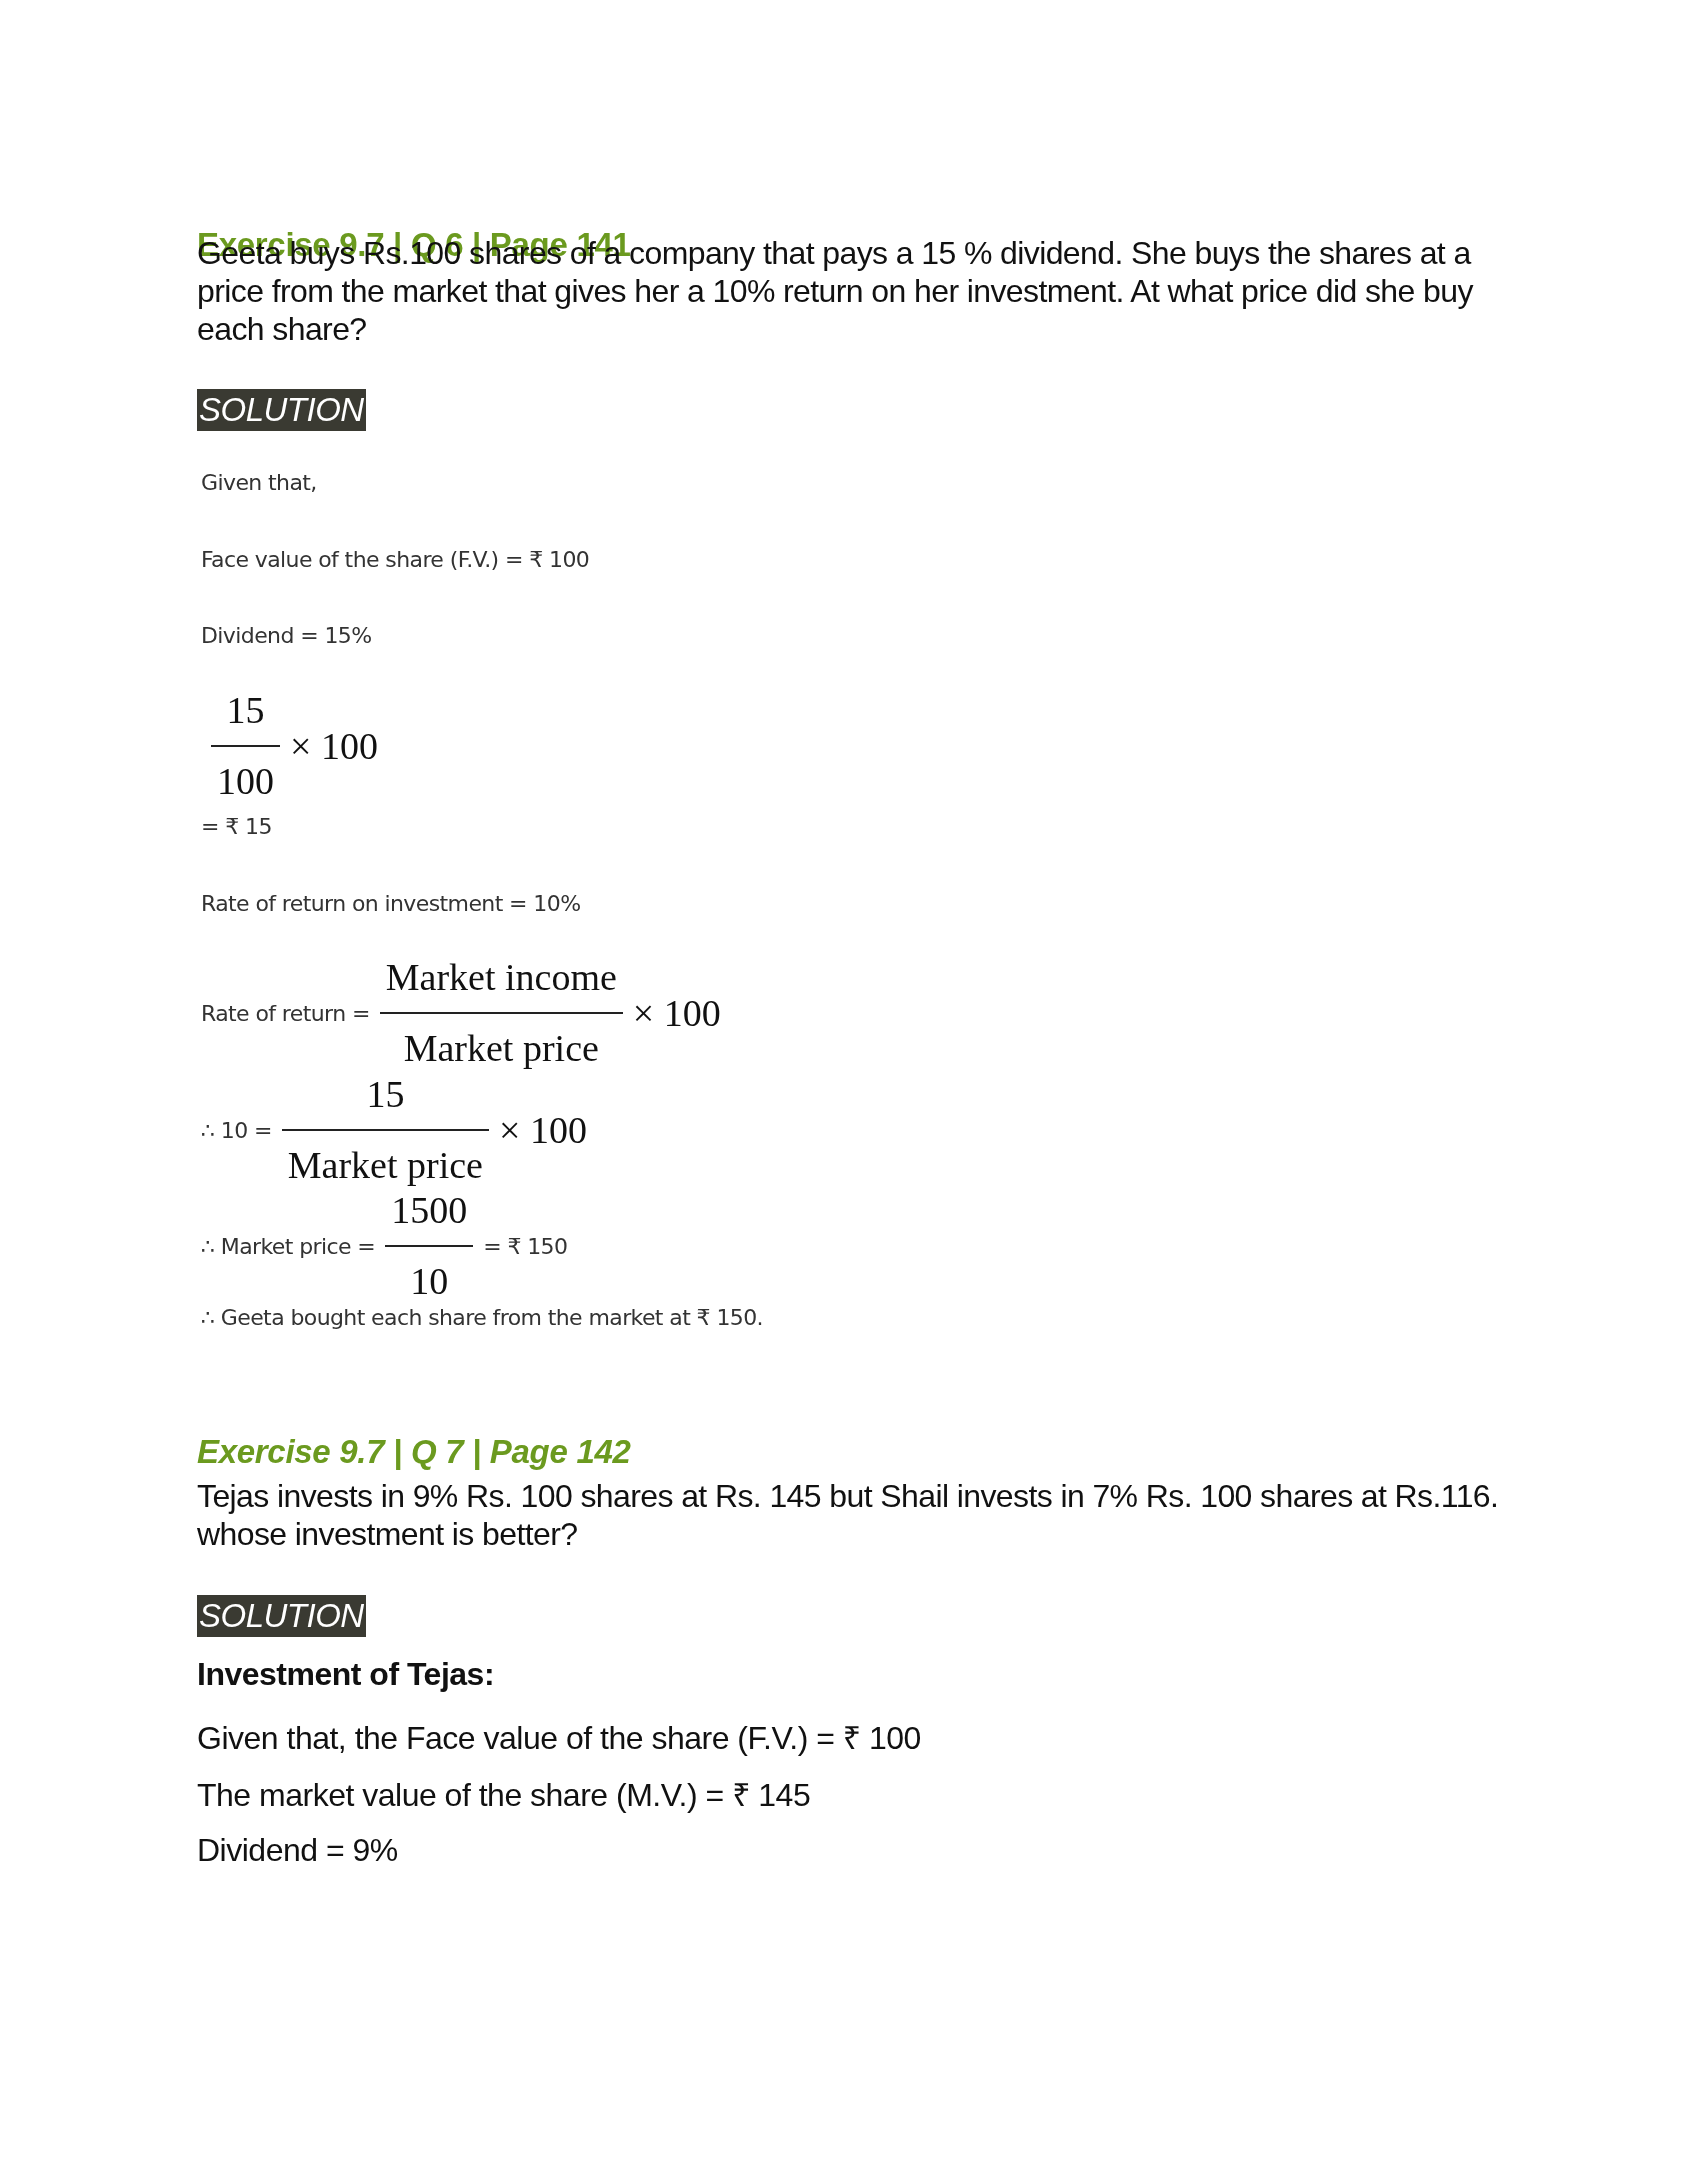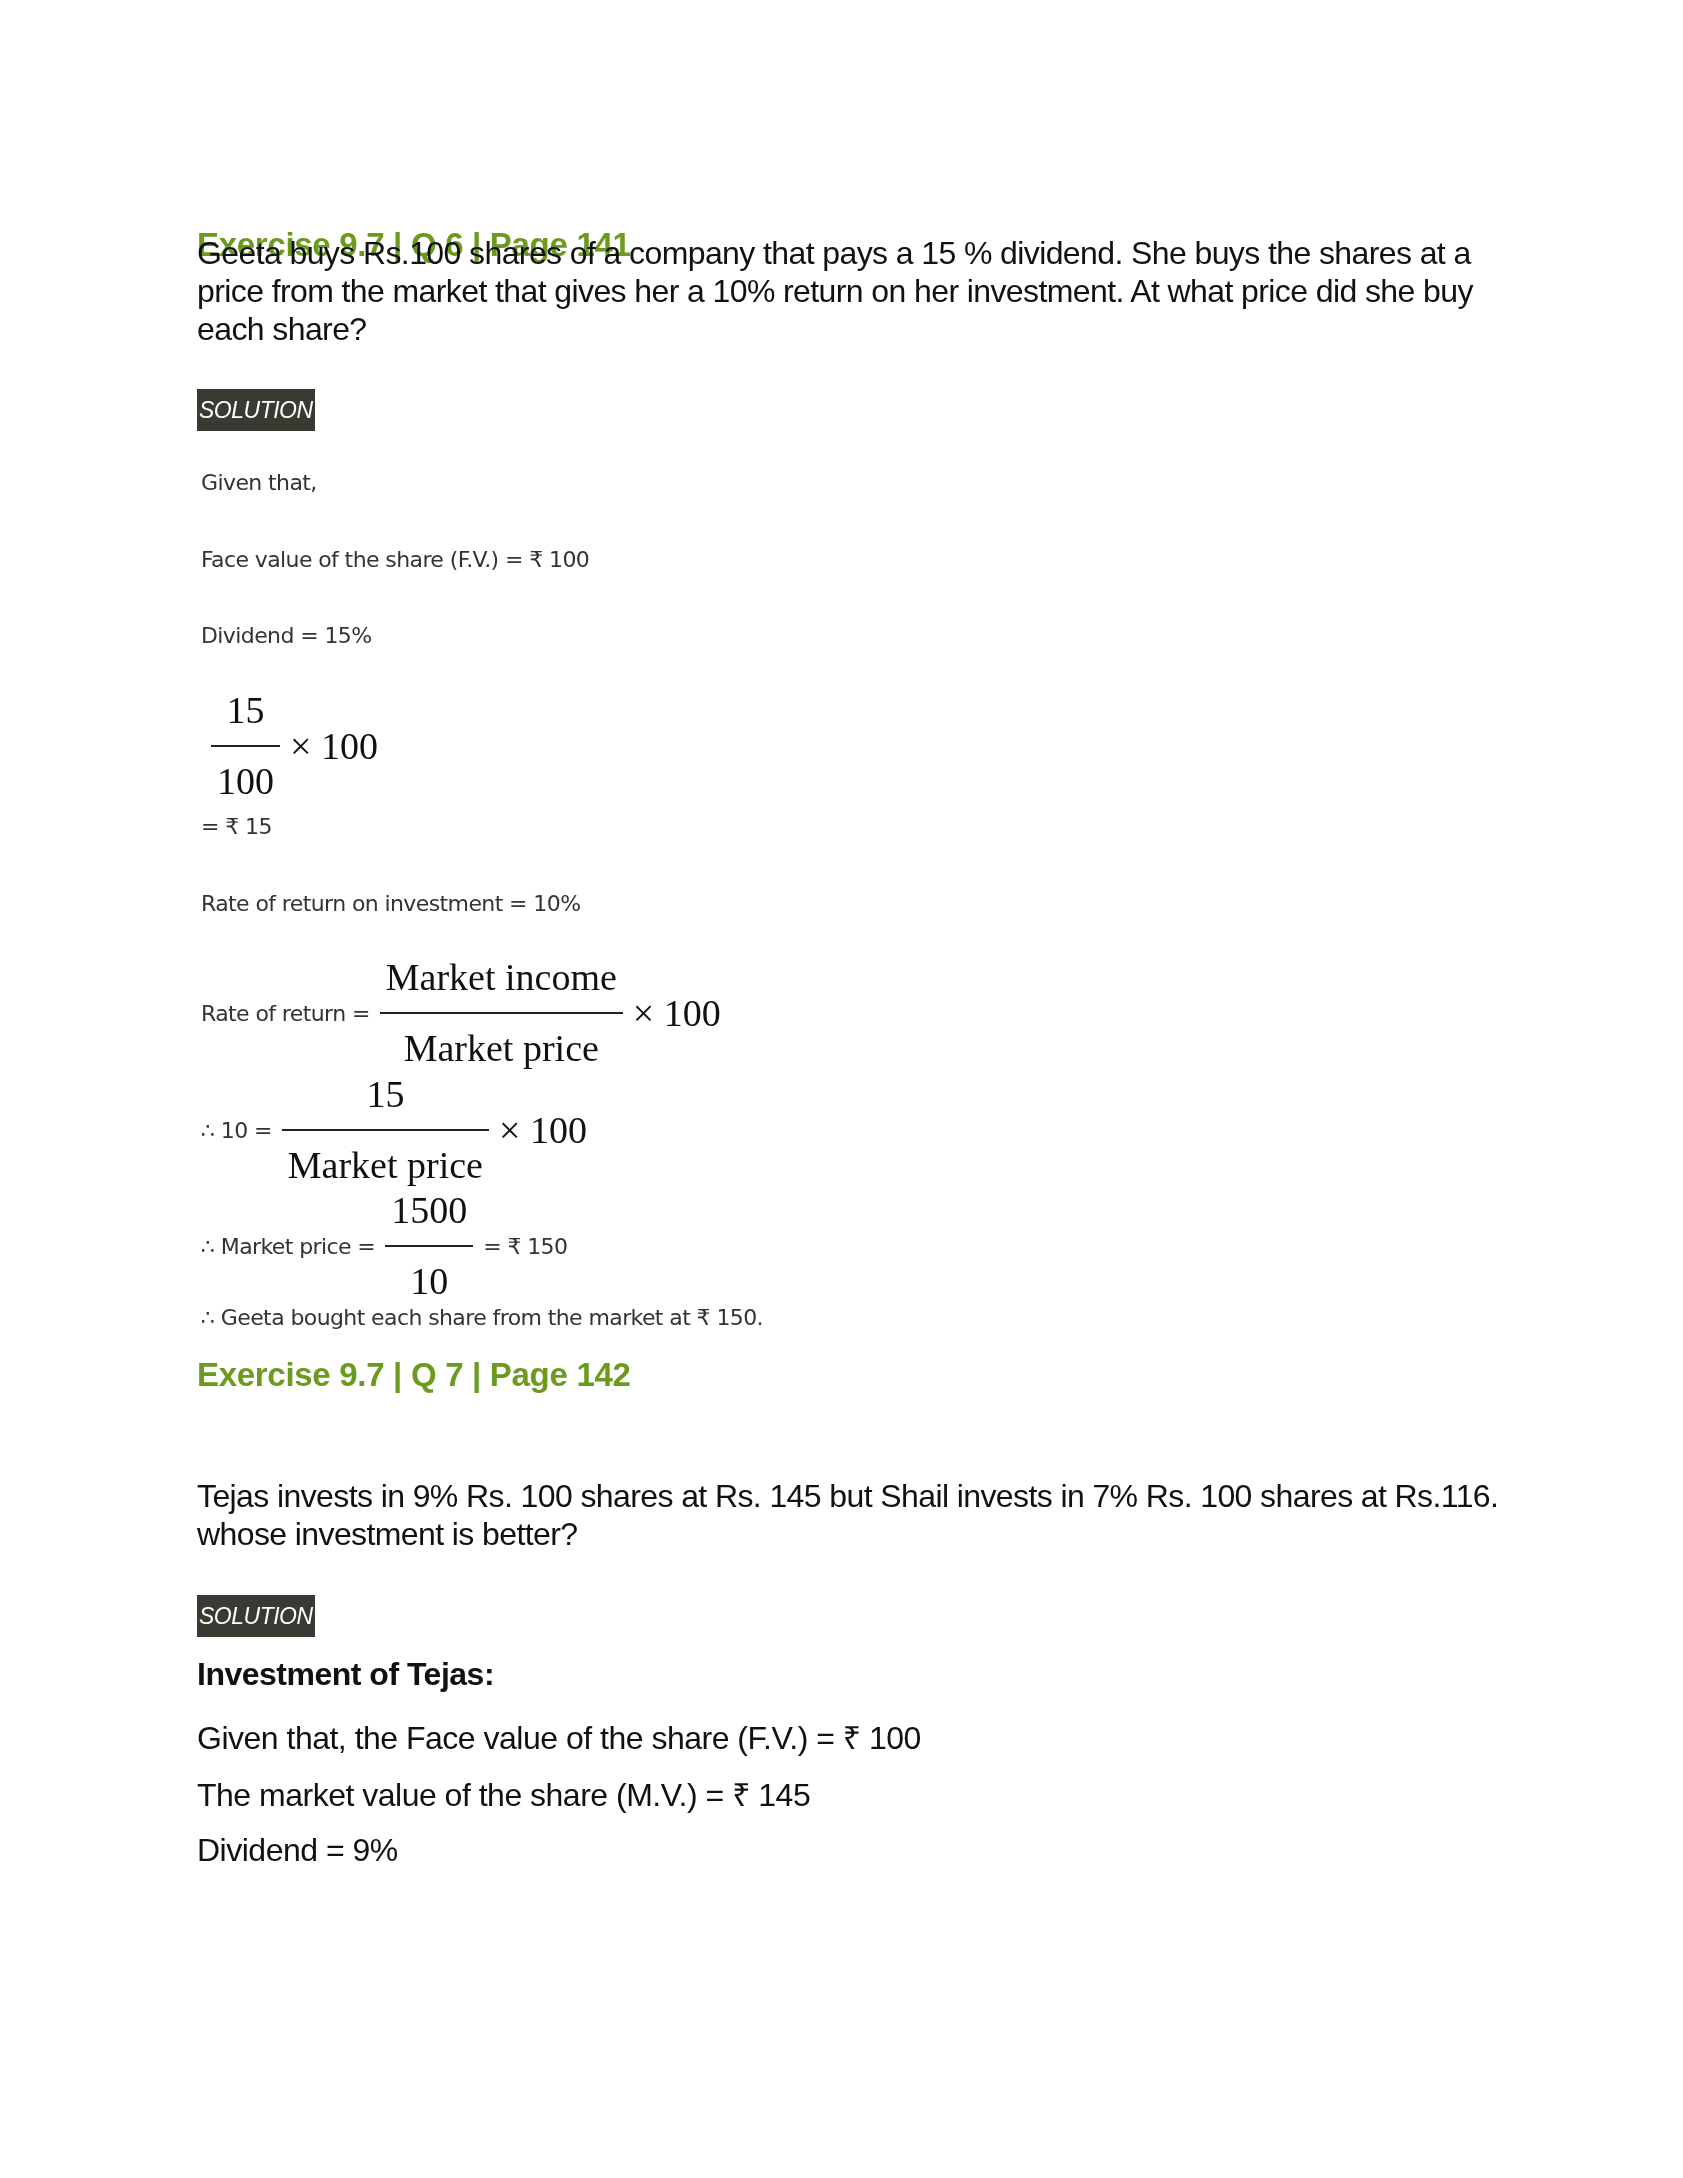--- a/index.html
+++ b/index.html
@@ -1,20 +1,20 @@
 <!DOCTYPE html>
 <html><head>
   <meta charset="utf-8">
   <style>
     html, body { margin: 0; padding: 0; background: #ffffff; }
     body { width: 1683px; height: 2178px; position: relative; overflow: hidden; color: #111; }
     .abs { position: absolute; white-space: nowrap; }
     .heading { font-family: "Liberation Sans", sans-serif; font-weight: bold; font-size: 33px; color: #6b9a1f; letter-spacing: -0.3px; margin-top: 30px; }
     .qtext { font-family: "Liberation Sans", sans-serif; font-size: 32px; line-height: 38px; color: #111; letter-spacing: -0.6px; white-space: normal; width: 1307px; }
-    .badge { background: #3a3a32; color: #fff; font-family: "Liberation Sans", sans-serif; font-style: italic; font-size: 23px; padding: 2px 2px 2px 2px; height: 38px; line-height: 38px; letter-spacing: -0.5px; }
+    .badge { background: #3a3a32; color: #fff; font-family: "Liberation Sans", sans-serif; font-style: italic; font-size: 33px; padding: 2px 2px 2px 2px; height: 38px; line-height: 38px; letter-spacing: -0.5px; }
     .sol { font-family: "DejaVu Sans", sans-serif; font-size: 22px; color: #333; letter-spacing: -0.6px; }
     .serif { font-family: "Liberation Serif", "DejaVu Serif", serif; font-size: 38px; color: #111; }
     .frac { display: inline-flex; flex-direction: column; align-items: center; vertical-align: middle; margin: 0 10px; gap: 9px; }
     .frac .num, .frac .den { font-family: "Liberation Serif", "DejaVu Serif", serif; font-size: 38px; line-height: 51px; padding: 0 6px; color: #111; }
     .frac .bar { height: 2px; background: #222; align-self: stretch; }
     .row { display: flex; align-items: center; }
     .body2 { font-family: "Liberation Sans", sans-serif; font-size: 32px; color: #111; letter-spacing: -0.5px; }
     .bold { font-weight: bold; }
   </style>
 </head>
@@ -66,21 +66,21 @@
   <span class="frac">
     <span class="num">1500</span>
     <span class="bar"></span>
     <span class="den">10</span>
   </span>
   <span class="sol">= ₹ 150</span>
 </div>
 
 <div class="abs sol" style="left:201px; top:1305px;">∴ Geeta bought each share from the market at ₹ 150.</div>
 
-<div class="abs heading" style="left:197px; top:1326px;">Exercise 9.7 | Q 7 | Page 142</div>
+<div class="abs heading" style="left:197px; top:1403px;font-style:italic;">Exercise 9.7 | Q 7 | Page 142</div>
 <div class="abs qtext" style="left:197px; top:1477px;">Tejas invests in 9% Rs. 100 shares at Rs. 145 but Shail invests in 7% Rs. 100 shares at Rs.116. whose investment is better?</div>
 
 <div class="abs badge" style="left:197px; top:1595px;">SOLUTION</div>
 
 <div class="abs body2 bold" style="left:197px; top:1656px;">Investment of Tejas:</div>
 <div class="abs body2" style="left:197px; top:1715px;">Given that, the Face value of the share (F.V.) = ₹ 100</div>
 <div class="abs body2" style="left:197px; top:1772px;">The market value of the share (M.V.) = ₹ 145</div>
 <div class="abs body2" style="left:197px; top:1832px;">Dividend = 9%</div>
 
 

